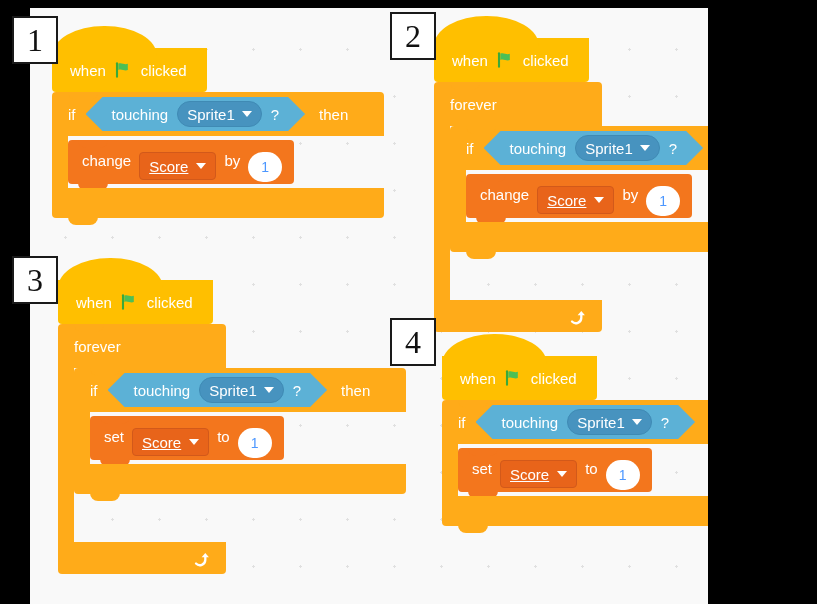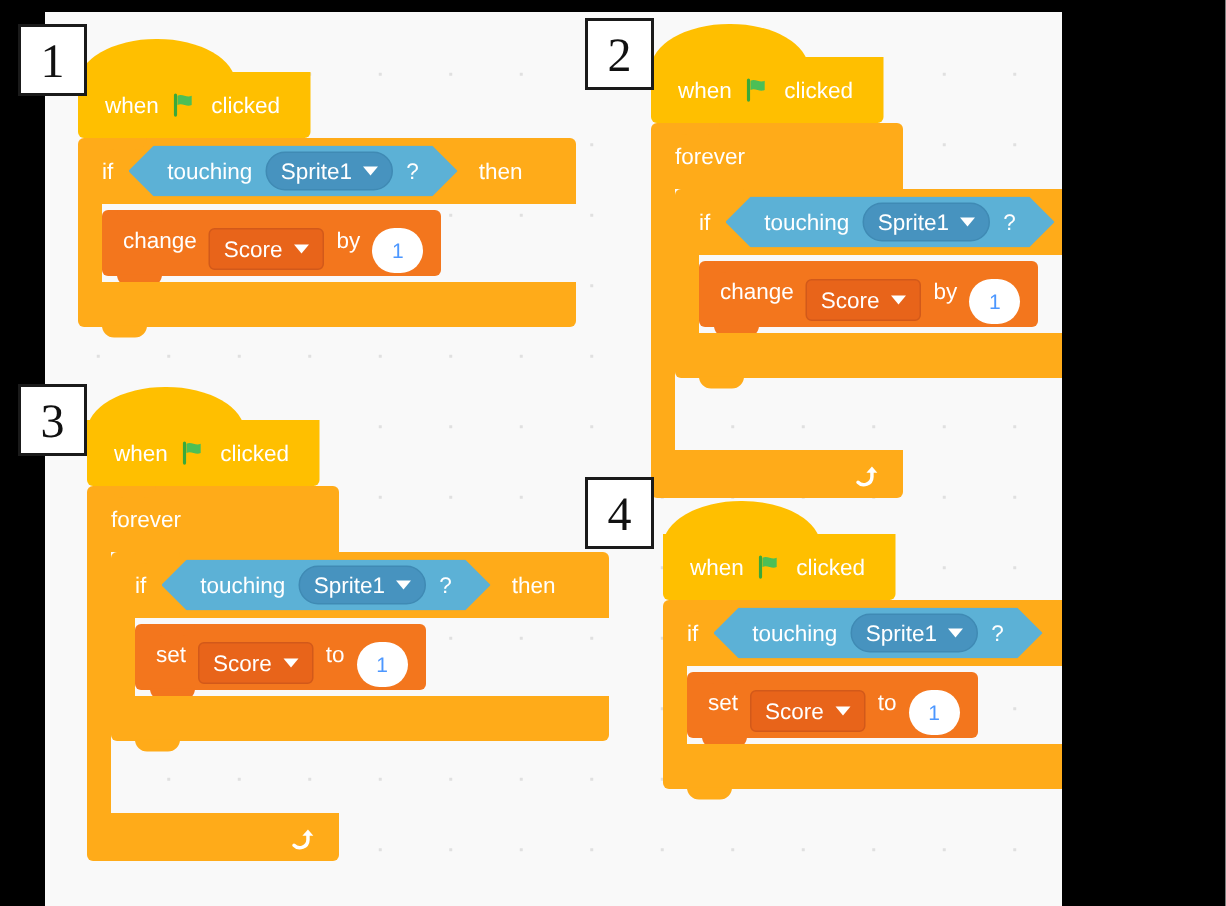--- a/index.html
+++ b/index.html
@@ -155,20 +155,21 @@
     background:#e8641a;
     border:1px solid #d2591a;
     border-radius:4px;
     height:28px;
     display:flex;align-items:center;
     padding:0 9px;
     gap:8px;
     color:#ffffff;font-size:15px;
     box-sizing:border-box;
     white-space:nowrap;
+    text-decoration:underline;
   }
   .caret{
     width:0;height:0;
     border-left:5.5px solid transparent;
     border-right:5.5px solid transparent;
     border-top:6px solid #ffffff;
     display:inline-block;
   }
   
   .numinput{

